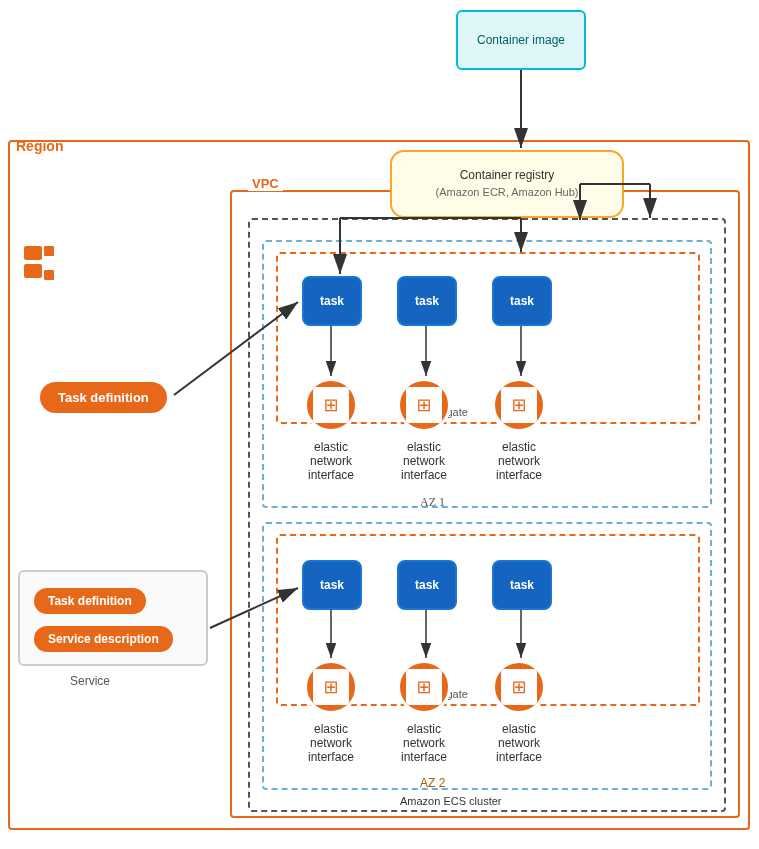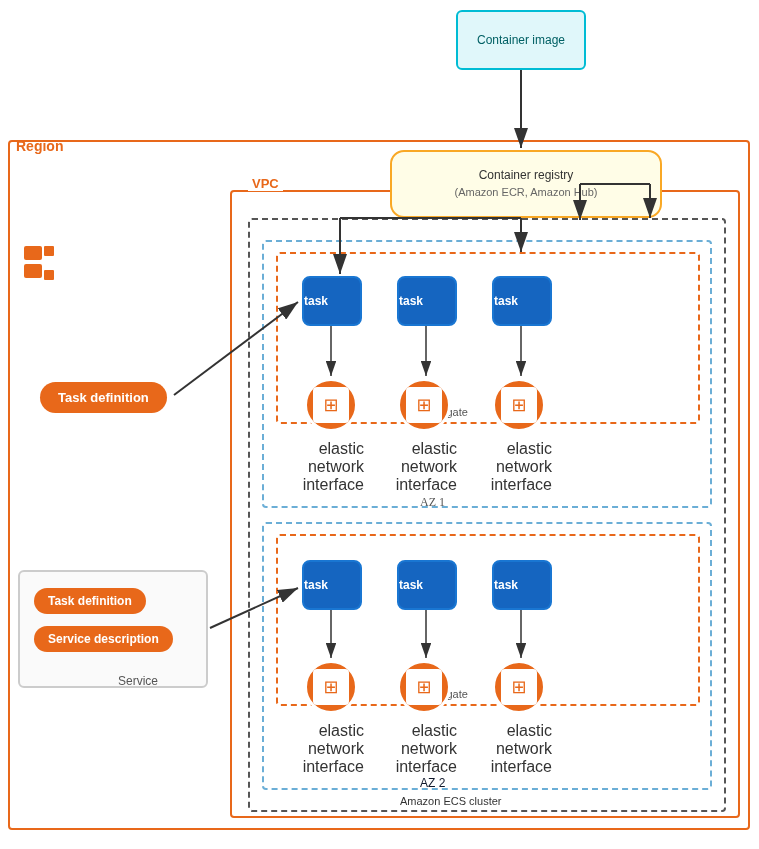--- a/index.html
+++ b/index.html
@@ -123,21 +123,21 @@
       width: 450px;
       height: 268px;
       border: 2px dashed #6BAED6;
       border-radius: 4px;
     }
     .az2-label {
       position: absolute;
       top: 776px;
       left: 420px;
       font-size: 12px;
-      color: #0f172a;
+      color: #a16207;
     }
 
     
     .az2-fargate-box {
       position: absolute;
       top: 534px;
       left: 276px;
       width: 424px;
       height: 172px;
       border: 2px dashed #E8681A;
@@ -167,21 +167,21 @@
       text-align: right;
       font-size: 12px;
       color: #006064;
     }
 
     
     .container-registry-box {
       position: absolute;
       top: 150px;
       left: 390px;
-      width: 272px;
+      width: 234px;
       height: 68px;
       border: 2px solid #F9A825;
       border-radius: 14px;
       background: #FFFDE7;
       display: flex;
       align-items: center;
       justify-content: center;
       text-align: center;
       font-size: 12px;
       color: #333;
@@ -190,21 +190,21 @@
     
     .task-box {
       position: absolute;
       width: 60px;
       height: 50px;
       background: #1565C0;
       border: 2px solid #1976D2;
       border-radius: 8px;
       display: flex;
       align-items: center;
-      justify-content: flex-start;
+      justify-content: center;
       color: #fff;
       font-size: 12px;
       font-weight: bold;
     }
 
     
     .eni-circle {
       position: absolute;
       width: 54px;
       height: 54px;
@@ -224,23 +224,23 @@
       align-items: center;
       justify-content: center;
     }
     .eni-icon {
       font-size: 18px;
       color: #E8681A;
     }
 
     .eni-label {
       position: absolute;
-      font-size: 16px;
+      font-size: 12px;
       color: #333;
-      text-align: right;
+      text-align: center;
       width: 66px;
     }
 
     
     .task-def-btn {
       position: absolute;
       background: #E8681A;
       color: #fff;
       border-radius: 20px;
       padding: 8px 18px;
@@ -249,32 +249,31 @@
       white-space: nowrap;
       text-align: center;
     }
 
     
     .service-box {
       position: absolute;
       top: 570px;
       left: 18px;
       width: 190px;
-      height: 118px;
+      height: 96px;
       border: 2px solid #ccc;
       border-radius: 6px;
       background: #fafafa;
     }
     .service-label {
       position: absolute;
       top: 674px;
       left: 70px;
       font-size: 12px;
       color: #555;
-      margin-left: 48px;
     }
 
     
     .aws-icon {
       position: absolute;
       top: 238px;
       left: 22px;
       width: 50px;
       height: 50px;
     }

